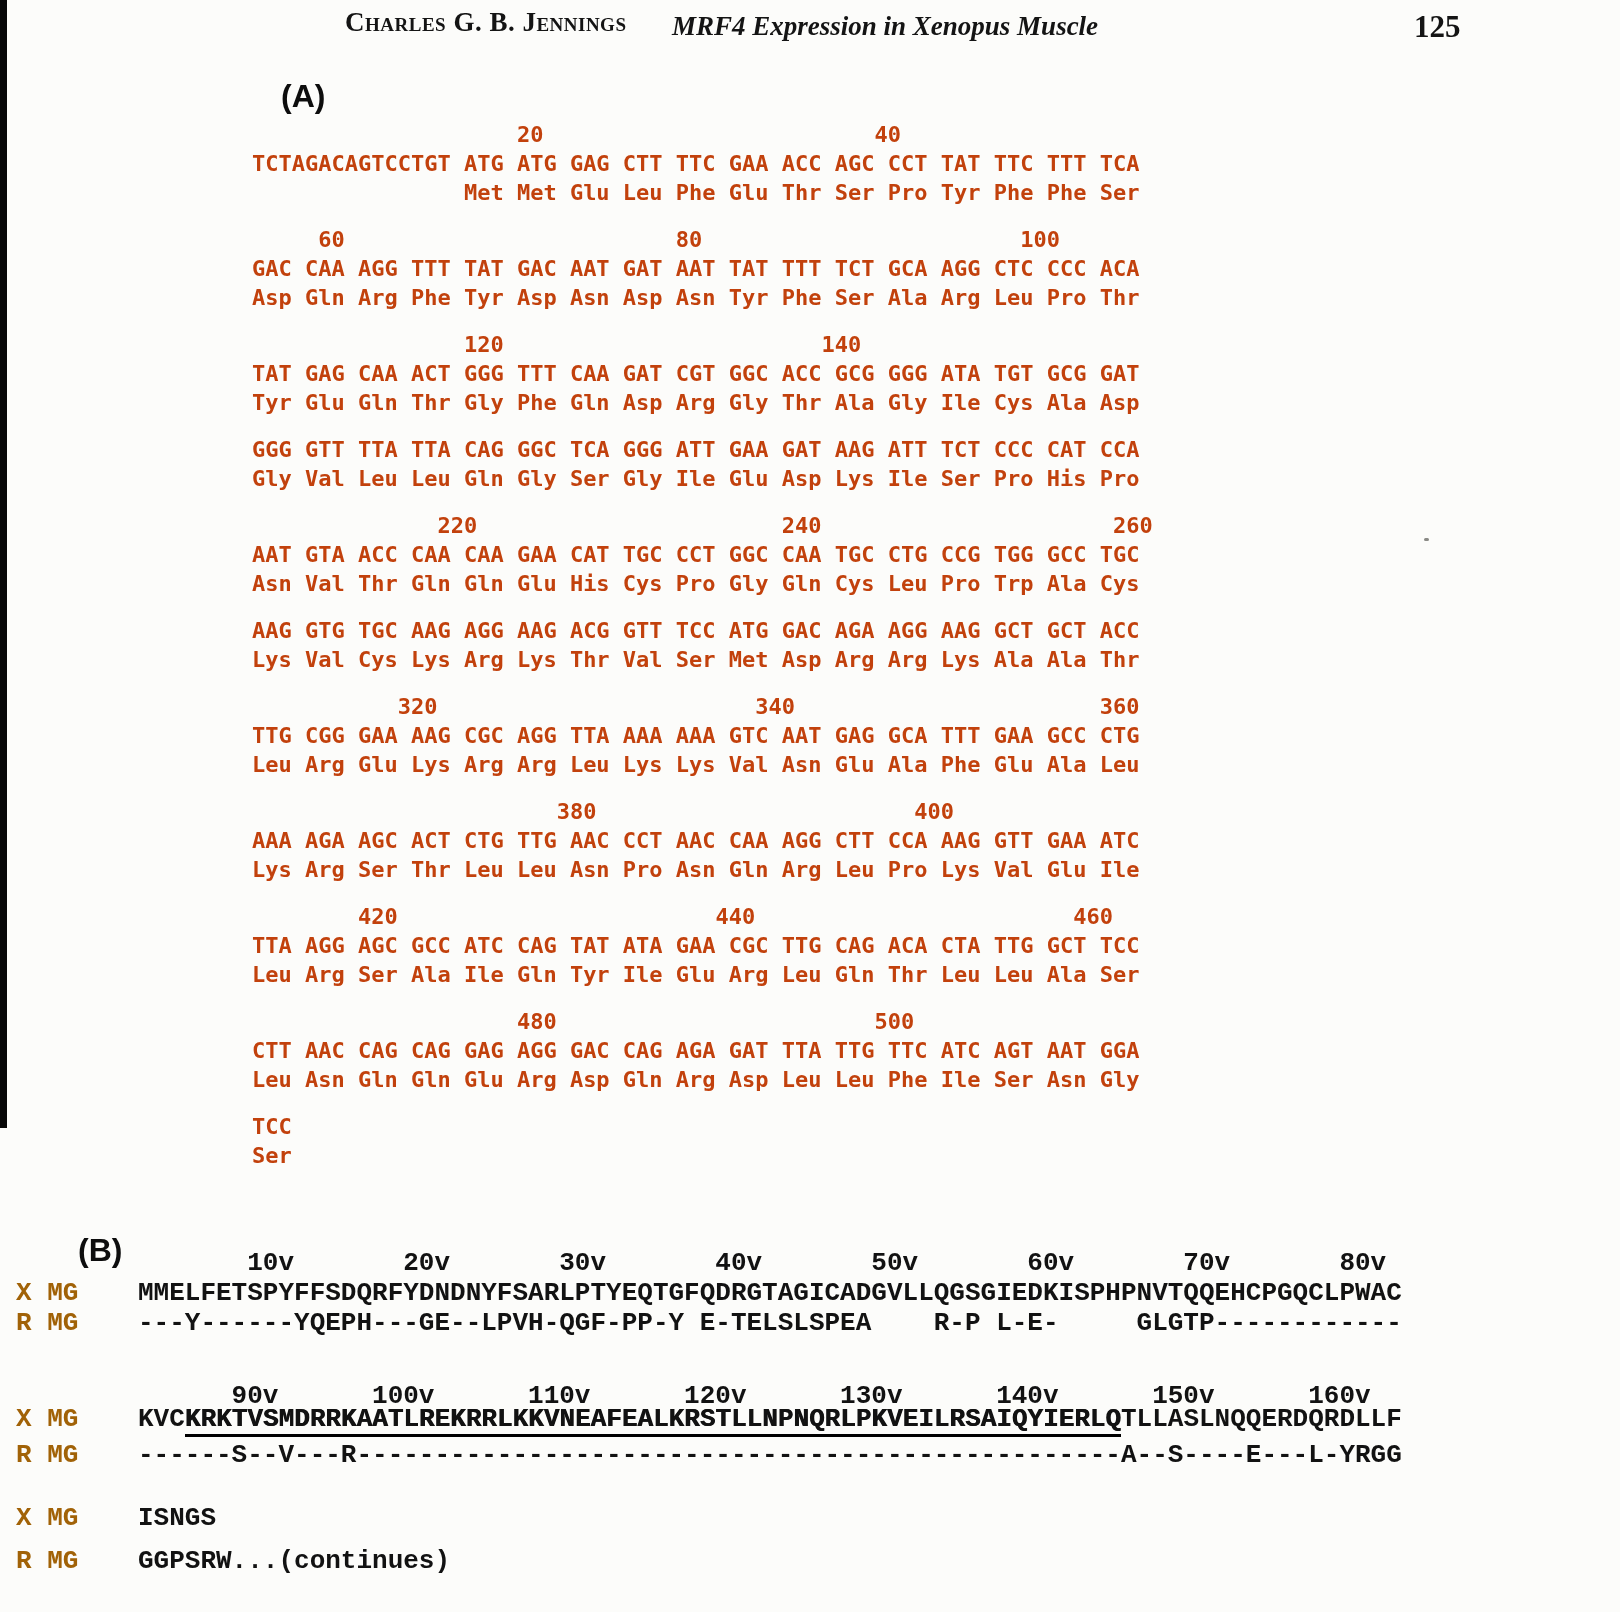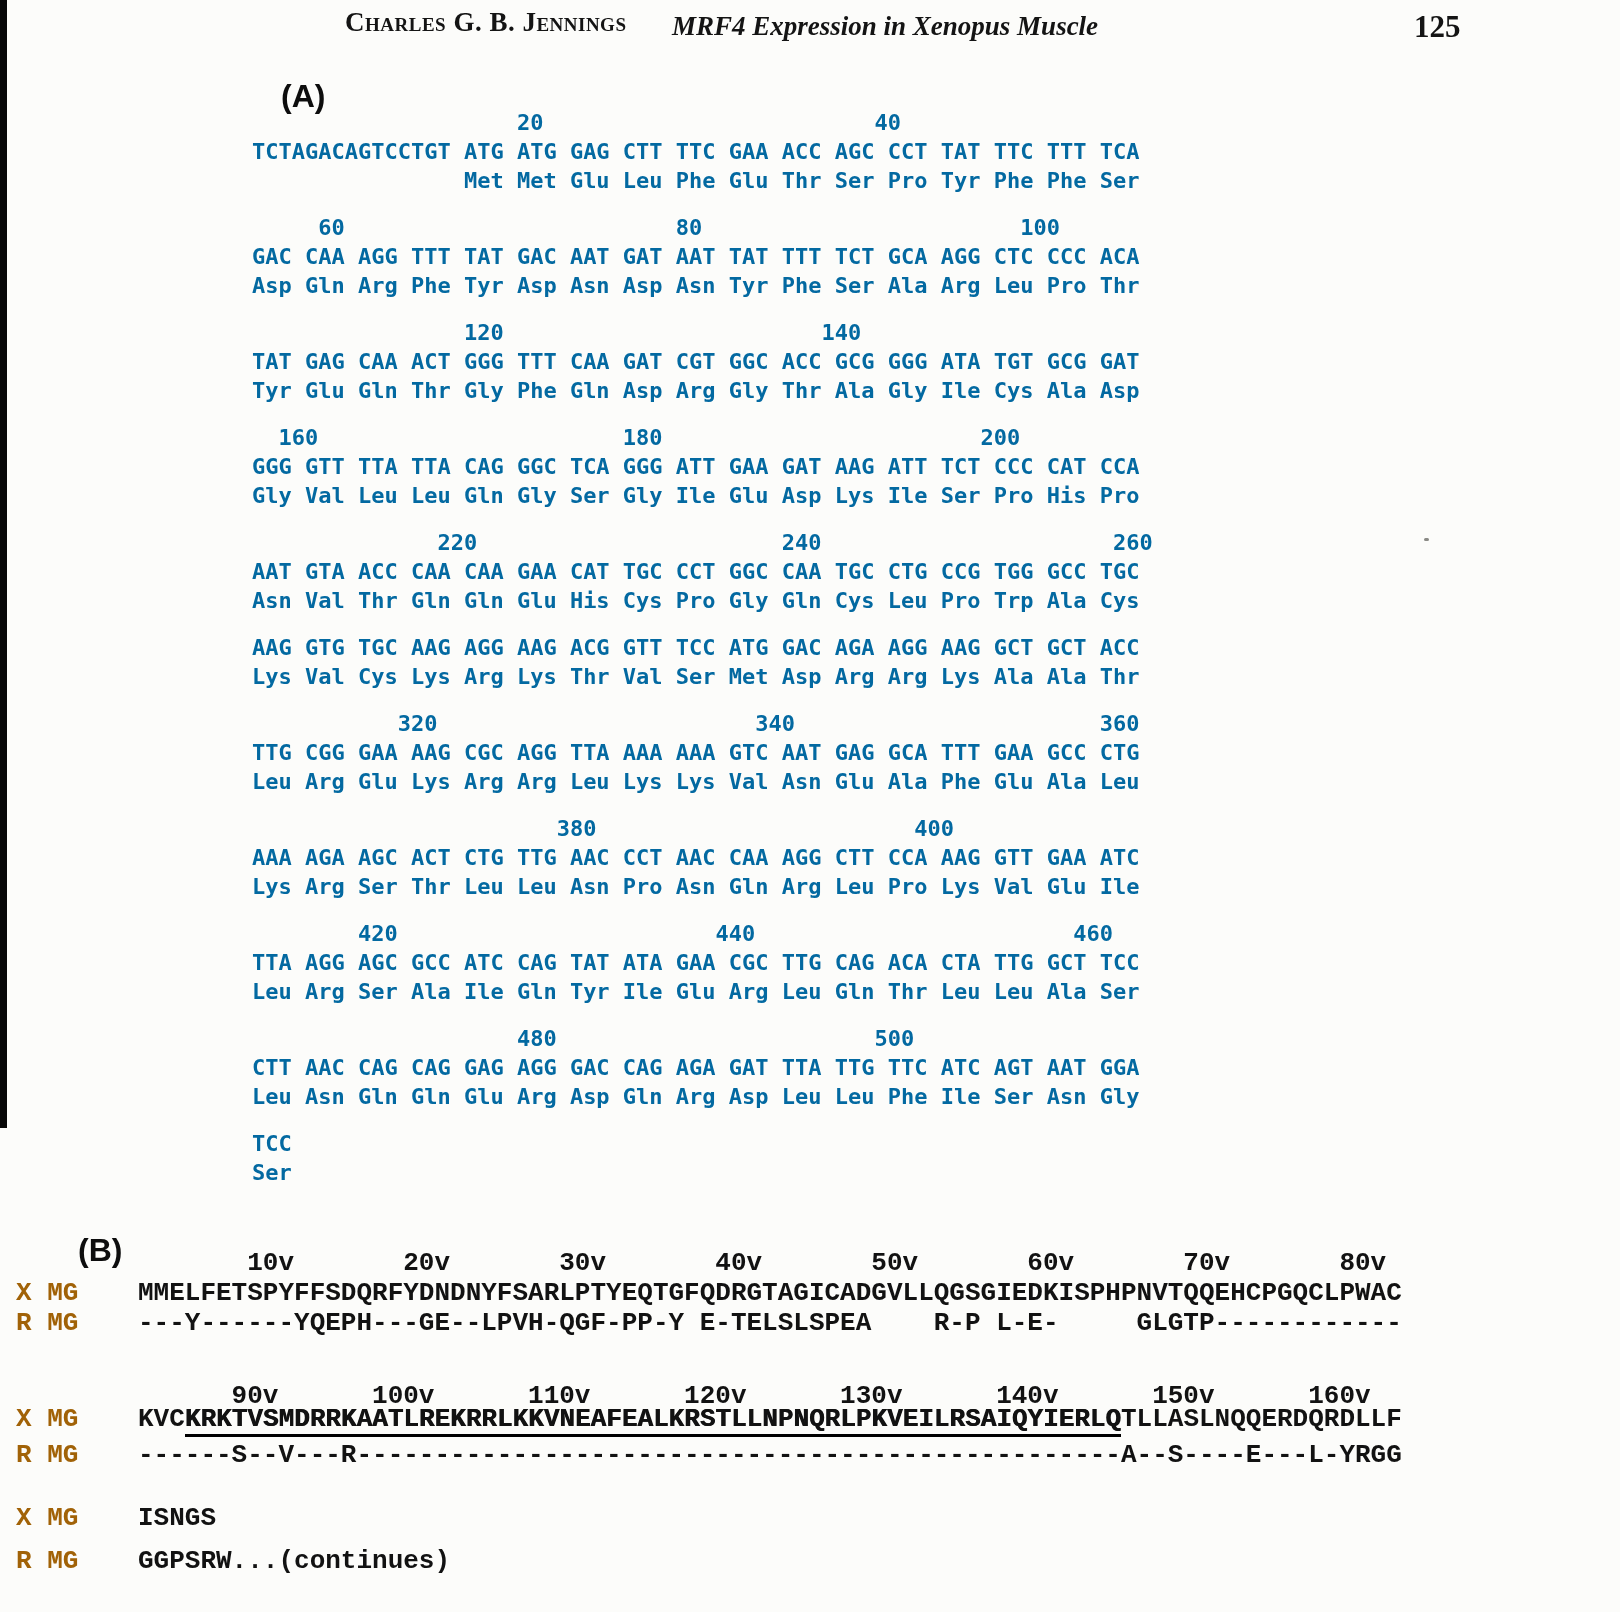--- a/index.html
+++ b/index.html
@@ -37,22 +37,22 @@
     position:absolute;
     font-family:"Liberation Sans","DejaVu Sans",sans-serif;
     font-weight:700;font-size:32px;color:#0d0d0d;
   }
   .label-a{left:281px;top:78px;}
   .label-b{left:78px;top:1232px;}
 
   
   .panel-a{position:absolute;left:252px;top:108px;}
   .a-block{
-    margin:0 0 18px 0;
-    font-size:22px;line-height:29px;font-weight:700;color:#0369a1;
+    margin:12px 0 18px 0;
+    font-size:22px;line-height:29px;font-weight:700;color:#c2410c;
   }
   .a-block .ln{display:block;white-space:pre;}
 
   
   .b-row{position:absolute;left:0;width:1348px;height:30px;}
   .b-seq,.b-ruler{
     position:absolute;left:138px;top:0;
     font-size:26px;line-height:30px;font-weight:700;white-space:pre;color:#121212;
   }
   .b-rowlabel{
@@ -75,21 +75,21 @@
   <div class="author">Charles G. B. Jennings</div>
   <div class="title">MRF4 Expression in Xenopus Muscle</div>
   <div class="pagenum">125</div>
 
   <div class="panel-label label-a">(A)</div>
 
   <div class="panel-a">
     <pre class="a-block"><span class="ln">                    20                         40</span><span class="ln">TCTAGACAGTCCTGT ATG ATG GAG CTT TTC GAA ACC AGC CCT TAT TTC TTT TCA</span><span class="ln">                Met Met Glu Leu Phe Glu Thr Ser Pro Tyr Phe Phe Ser</span></pre>
     <pre class="a-block"><span class="ln">     60                         80                        100</span><span class="ln">GAC CAA AGG TTT TAT GAC AAT GAT AAT TAT TTT TCT GCA AGG CTC CCC ACA</span><span class="ln">Asp Gln Arg Phe Tyr Asp Asn Asp Asn Tyr Phe Ser Ala Arg Leu Pro Thr</span></pre>
     <pre class="a-block"><span class="ln">                120                        140</span><span class="ln">TAT GAG CAA ACT GGG TTT CAA GAT CGT GGC ACC GCG GGG ATA TGT GCG GAT</span><span class="ln">Tyr Glu Gln Thr Gly Phe Gln Asp Arg Gly Thr Ala Gly Ile Cys Ala Asp</span></pre>
-    <pre class="a-block"><span class="ln">  160                       180                        200</span><span class="ln">GGG GTT TTA TTA CAG GGC TCA GGG ATT GAA GAT AAG ATT TCT CCC CAT CCA</span><span class="ln">Gly Val Leu Leu Gln Gly Ser Gly Ile Glu Asp Lys Ile Ser Pro His Pro</span></pre>
+    <pre class="a-block"><span class="ln">GGG GTT TTA TTA CAG GGC TCA GGG ATT GAA GAT AAG ATT TCT CCC CAT CCA</span><span class="ln">Gly Val Leu Leu Gln Gly Ser Gly Ile Glu Asp Lys Ile Ser Pro His Pro</span></pre>
     <pre class="a-block"><span class="ln">              220                       240                      260</span><span class="ln">AAT GTA ACC CAA CAA GAA CAT TGC CCT GGC CAA TGC CTG CCG TGG GCC TGC</span><span class="ln">Asn Val Thr Gln Gln Glu His Cys Pro Gly Gln Cys Leu Pro Trp Ala Cys</span></pre>
     <pre class="a-block"><span class="ln">AAG GTG TGC AAG AGG AAG ACG GTT TCC ATG GAC AGA AGG AAG GCT GCT ACC</span><span class="ln">Lys Val Cys Lys Arg Lys Thr Val Ser Met Asp Arg Arg Lys Ala Ala Thr</span></pre>
     <pre class="a-block"><span class="ln">           320                        340                       360</span><span class="ln">TTG CGG GAA AAG CGC AGG TTA AAA AAA GTC AAT GAG GCA TTT GAA GCC CTG</span><span class="ln">Leu Arg Glu Lys Arg Arg Leu Lys Lys Val Asn Glu Ala Phe Glu Ala Leu</span></pre>
     <pre class="a-block"><span class="ln">                       380                        400</span><span class="ln">AAA AGA AGC ACT CTG TTG AAC CCT AAC CAA AGG CTT CCA AAG GTT GAA ATC</span><span class="ln">Lys Arg Ser Thr Leu Leu Asn Pro Asn Gln Arg Leu Pro Lys Val Glu Ile</span></pre>
     <pre class="a-block"><span class="ln">        420                        440                        460</span><span class="ln">TTA AGG AGC GCC ATC CAG TAT ATA GAA CGC TTG CAG ACA CTA TTG GCT TCC</span><span class="ln">Leu Arg Ser Ala Ile Gln Tyr Ile Glu Arg Leu Gln Thr Leu Leu Ala Ser</span></pre>
     <pre class="a-block"><span class="ln">                    480                        500</span><span class="ln">CTT AAC CAG CAG GAG AGG GAC CAG AGA GAT TTA TTG TTC ATC AGT AAT GGA</span><span class="ln">Leu Asn Gln Gln Glu Arg Asp Gln Arg Asp Leu Leu Phe Ile Ser Asn Gly</span></pre>
     <pre class="a-block"><span class="ln">TCC</span><span class="ln">Ser</span></pre>
   </div>
 
   <div class="panel-label label-b">(B)</div>

